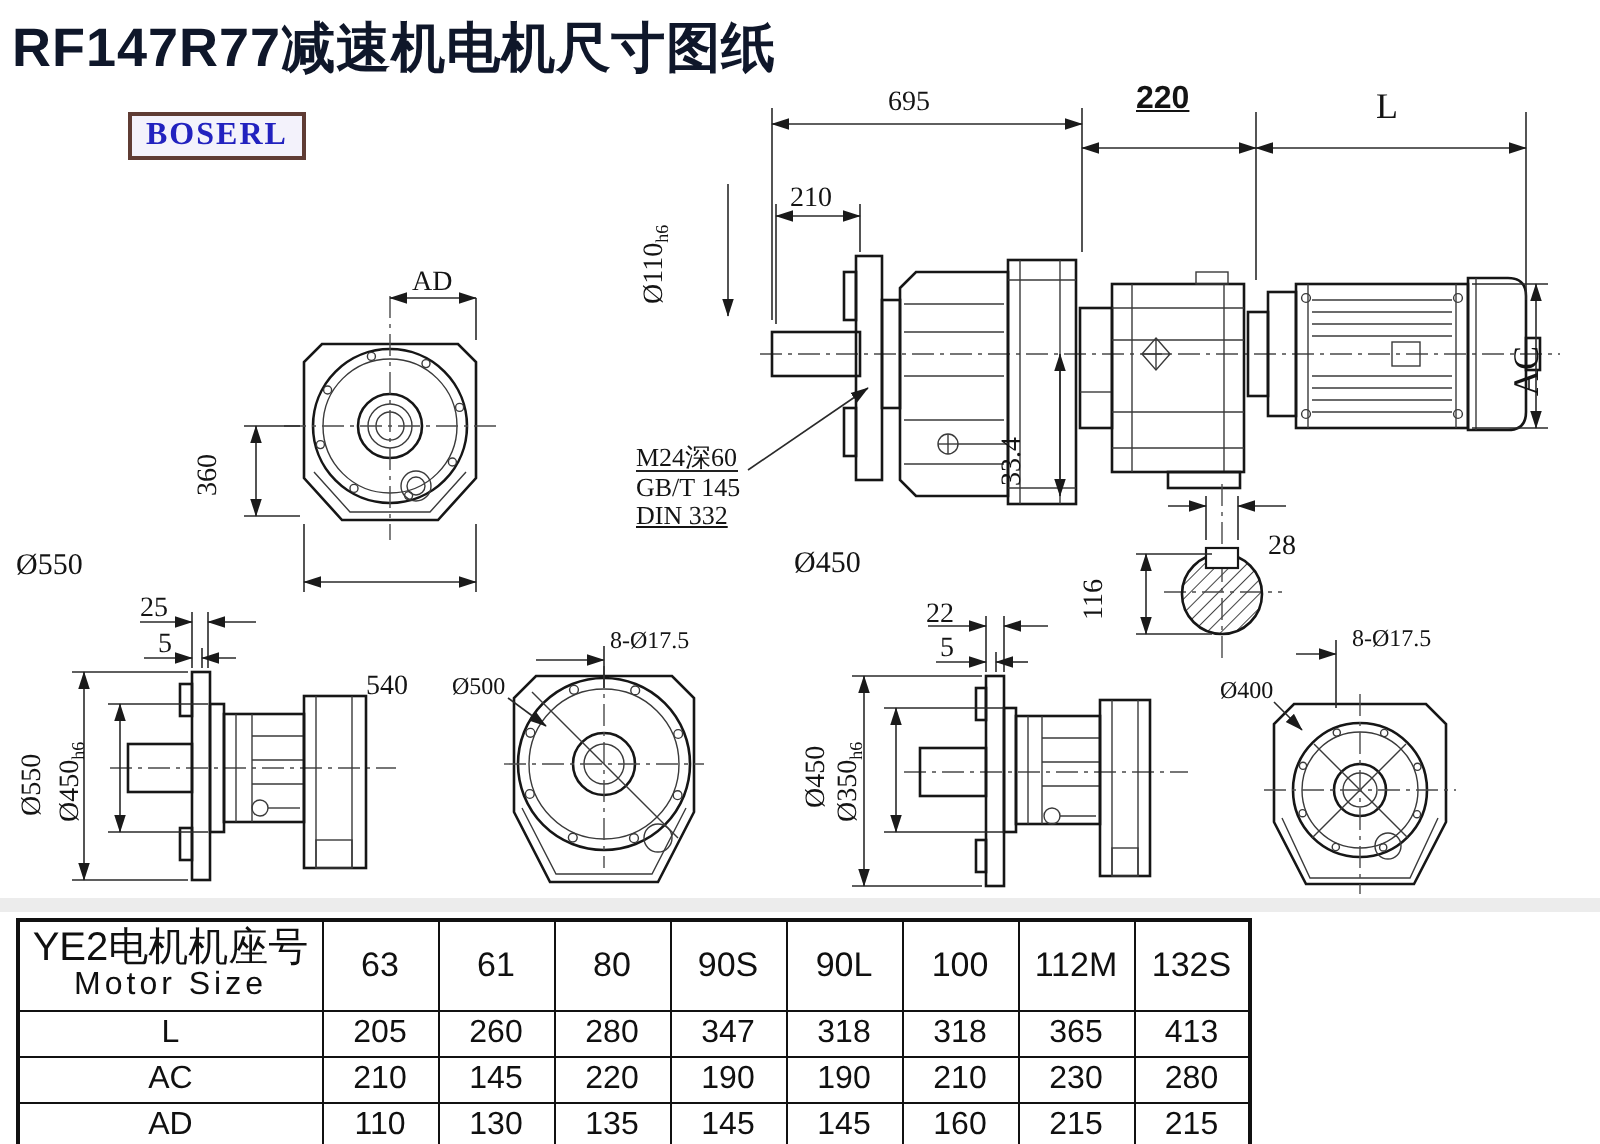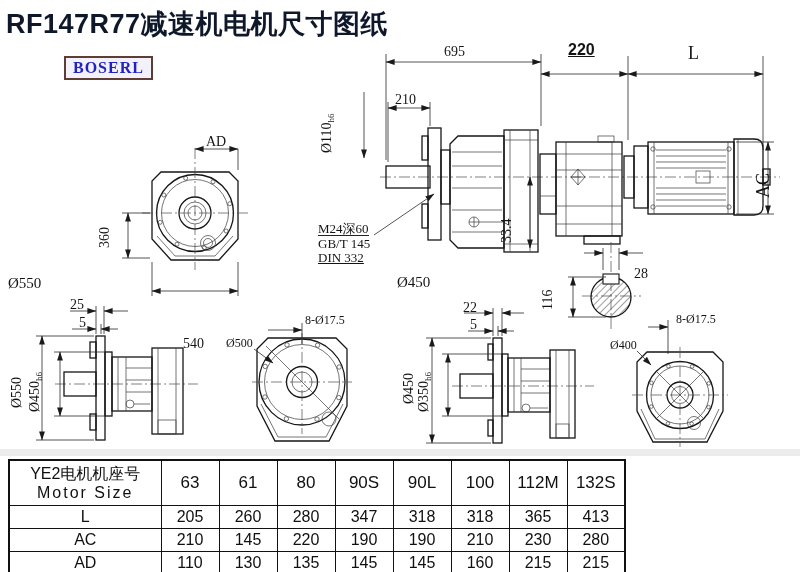--- a/index.html
+++ b/index.html
@@ -17,21 +17,21 @@
   .sb{font-size:9px;position:relative;top:3px;}
   .note{position:absolute;font:13px "Liberation Serif",serif;line-height:13px;color:#141414;white-space:nowrap;}
   .u{border-bottom:1px solid #222;padding-bottom:0px;}
   .grayband{position:absolute;left:0;top:449px;width:800px;height:7px;background:#dcdcdc;opacity:.55;}
   table.dim-table{position:absolute;left:8px;top:459px;width:616px;border-collapse:collapse;
         table-layout:fixed;font:16px "Liberation Sans",sans-serif;color:#101010;background:#fff;}
   table.dim-table td{border:1px solid #111;text-align:center;padding:0;vertical-align:middle;}
   table.dim-table{border:2px solid #111;}
   tr.head td{height:44px;font-size:17px;}
   tr.dr td{height:22px;}
-  .hcn{font-size:16px;line-height:20px;}
+  .hcn{font-size:20px;line-height:20px;}
   .hen{font-size:16px;line-height:18px;letter-spacing:2px;}
 </style>
 </head>
 <body>
 
 <div class="page">
 
   <div class="title">RF147R77减速机电机尺寸图纸</div>
   <div class="logo">BOSERL</div>
   <div class="grayband"></div>

